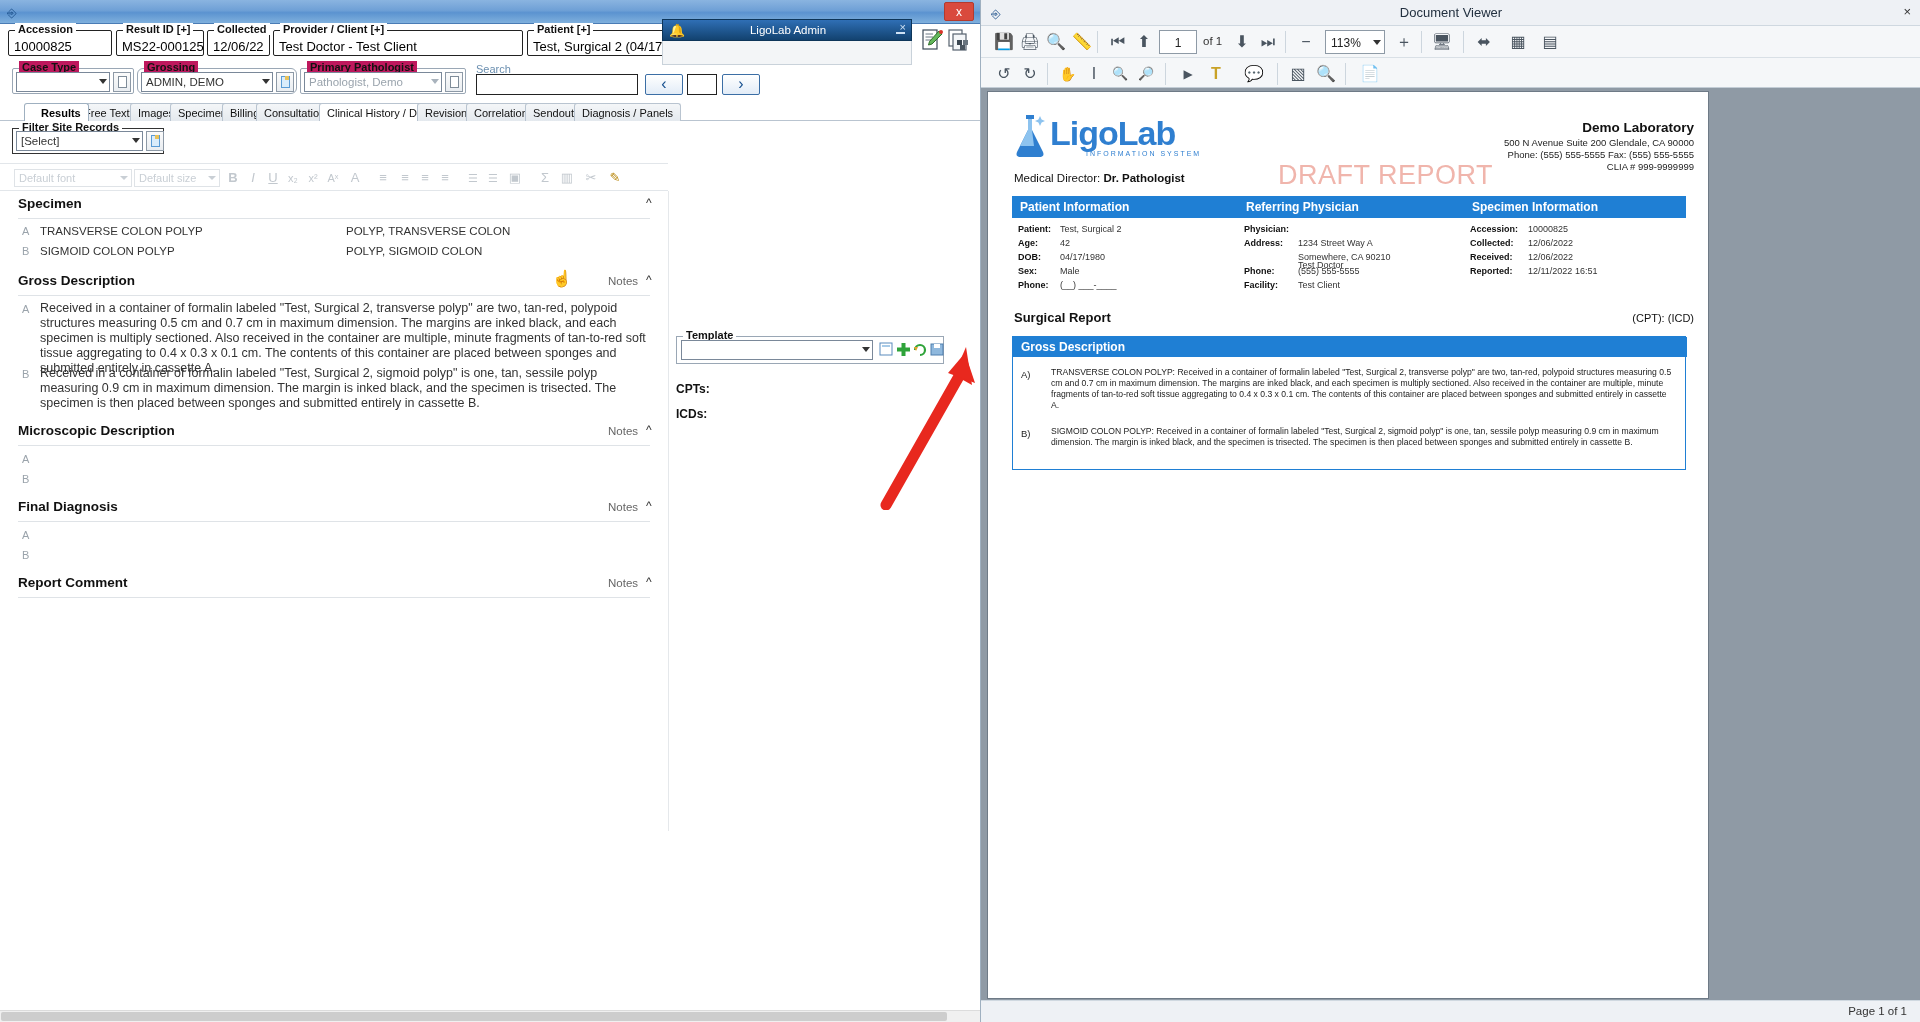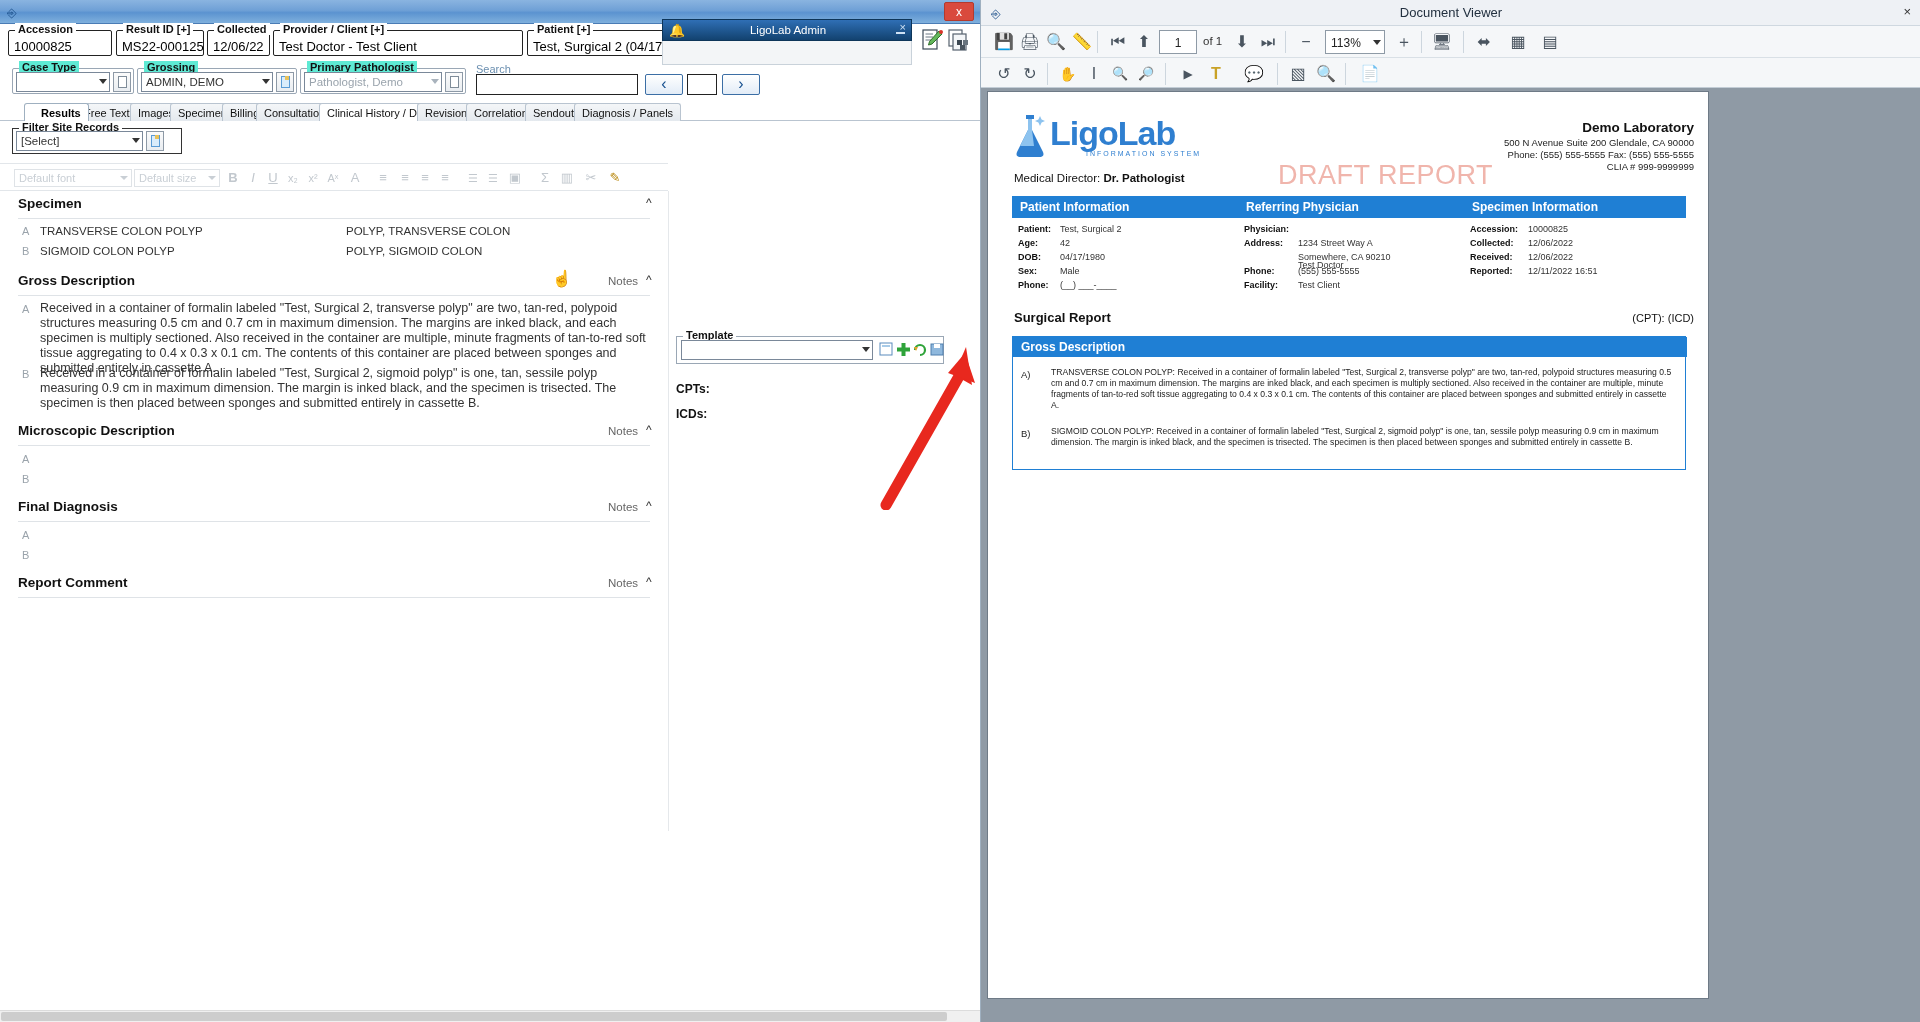--- a/index.html
+++ b/index.html
@@ -49,21 +49,21 @@
   .fieldset > .fval{
     position:absolute; left:5px; top:8px; font-size:13px; color:#000;
     white-space:nowrap; overflow:hidden;
   }
 
   .grp{
     position:absolute; border:1px solid #9aa7b5; border-radius:2px;
     background:#fff;
   }
   .grp > .glegend{
-    position:absolute; left:6px; top:-8px; background:#5eead4; padding:0 3px;
+    position:absolute; left:6px; top:-8px; background:#be185d; padding:0 3px;
     font-size:11px; color:#111; white-space:nowrap; font-weight:700;
   }
   .combo{
     position:absolute; border:1px solid #7a8899; background:#fff; height:20px;
   }
   .combo .ctext{
     position:absolute; left:4px; top:3px; font-size:11.5px; color:#333;
     white-space:nowrap;
   }
   .combo .carrow{
@@ -114,21 +114,21 @@
   }
   .tab.active{
     background:#fff; font-weight:700; color:#000; border-color:#9fb0c0;
     z-index:5;
     padding-left:16px;
   }
   .tab.semi{ background:#fff; }
 
   
   #filtersite{
-    position:absolute; left:12px; top:128px; width:170px; height:26px;
+    position:absolute; left:12px; top:128px; width:152px; height:26px;
     border:1px solid #333;
   }
   #filtersite .glegend{
     position:absolute; left:6px; top:-8px; background:#fff; padding:0 3px;
     font-size:11px; font-weight:700; color:#111;
   }
 
   
   #fmtbar{
     position:absolute; left:0; top:163px; width:668px; height:28px;
@@ -366,21 +366,21 @@
     <span class="glegend">Case Type</span>
     <div class="combo" style="left:3px; top:3px; width:94px;">
       <span class="ctext"></span>
       <span class="carrow"></span>
     </div>
     <div class="minibtn" style="left:100px; top:3px;">
       <span class="sheet"></span>
     </div>
   </div>
 
-  <div class="grp" style="left:137px; top:68px; width:160px; height:26px;">
+  <div class="grp" style="left:137px; top:68px; width:160px; height:26px;border-radius:6px;">
     <span class="glegend">Grossing</span>
     <div class="combo" style="left:3px; top:3px; width:132px;">
       <span class="ctext">ADMIN, DEMO</span>
       <span class="carrow"></span>
     </div>
     <div class="minibtn" style="left:138px; top:3px;">
       <span class="sheet blue"></span>
       <span class="corner"></span>
     </div>
   </div>
@@ -704,13 +704,16 @@
         <div class="gdbar" style="left:0; top:0; width:674px; height:20px;">Gross Description</div>
         <span class="gd-letter" style="left:8px; top:32px;">A)</span>
         <div class="gd-text" style="left:38px; top:30px; width:624px;">TRANSVERSE COLON POLYP: Received in a container of formalin labeled "Test, Surgical 2, transverse polyp" are two, tan-red, polypoid structures measuring 0.5 cm and 0.7 cm in maximum dimension.  The margins are inked black, and each specimen is multiply sectioned.  Also received in the container are multiple, minute fragments of tan-to-red soft tissue aggregating to 0.4 x 0.3 x 0.1 cm.  The contents of this container are placed between sponges and submitted entirely in cassette A.</div>
         <span class="gd-letter" style="left:8px; top:91px;">B)</span>
         <div class="gd-text" style="left:38px; top:89px; width:624px;">SIGMOID COLON POLYP: Received in a container of formalin labeled "Test, Surgical 2, sigmoid polyp" is one, tan, sessile polyp measuring 0.9 cm in maximum dimension.  The margin is inked black, and the specimen is trisected.  The specimen is then placed between sponges and submitted entirely in cassette B.</div>
       </div>
 
     </div>
   </div>
 
+  <div id="dv-status">
+    <span class="pg">Page 1 of 1</span>
+  </div>
 </div>
 
 </body></html>

